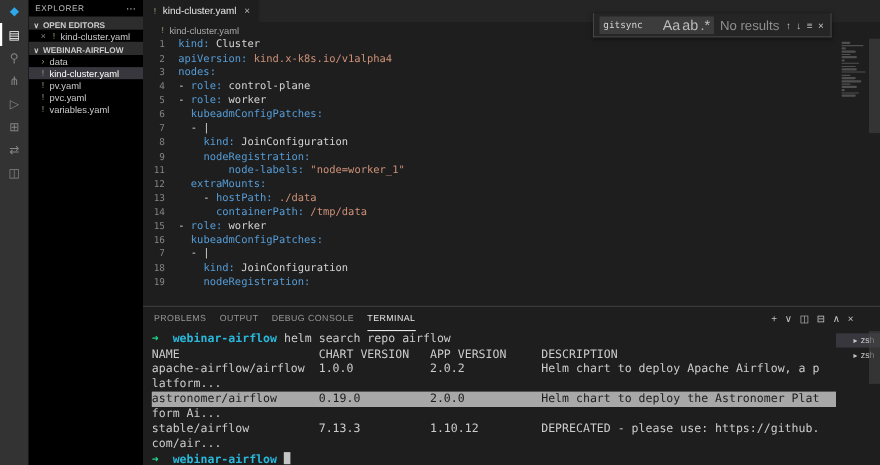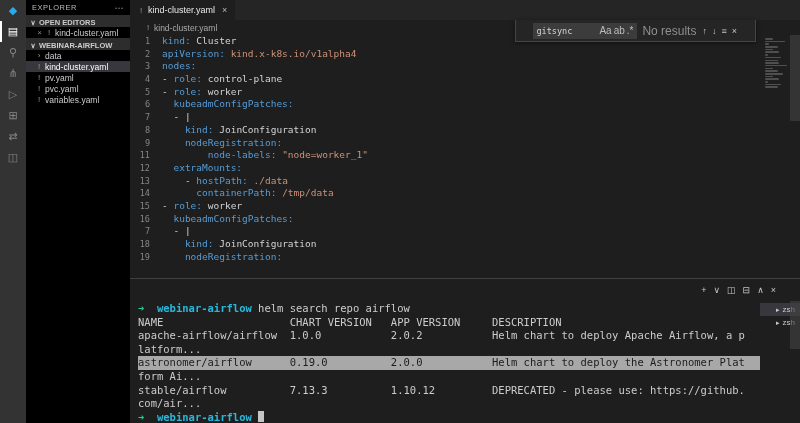--- a/index.html
+++ b/index.html
@@ -41,28 +41,28 @@
   .codeline{display:flex;height:12.7px;line-height:12.7px;font-size:9.5px;white-space:pre}
   .lnum{width:32px;text-align:right;padding-right:12px;color:#858585;font-size:8.5px;flex:none}
   .c-key{color:#569cd6}.c-val{color:#d4d4d4}.c-str{color:#ce9178}.c-pun{color:#d4d4d4}
 
   .minimap{position:absolute;top:3px;right:11px;width:24px}
   .mm-line{height:1.6px;margin-bottom:1.1px;background:#6a6a6a;opacity:.65;border-radius:1px}
   .vscroll{position:absolute;right:0;top:0;width:10px;height:100%;background:transparent}
   .vscroll .thumb{width:10px;background:#424242;opacity:.6}
 
   
-  .find-widget{position:absolute;top:20px;right:44px;height:22px;background:#252526;
+  .find-widget{position:absolute;top:12px;right:44px;height:22px;background:#252526;
     border:1px solid #454545;border-top:none;display:flex;align-items:center;gap:5px;
-    padding:0 17px;box-shadow:0 1px 4px rgba(0,0,0,.5)}
+    padding:0 5px;box-shadow:0 1px 4px rgba(0,0,0,.5)}
   .find-input{background:#3c3c3c;height:16px;display:flex;align-items:center;gap:2px;
     padding:0 3px;width:104px;cursor:text}
   .find-text{flex:1;color:#d4d4d4;font-size:8.5px;
     font-family:"DejaVu Sans Mono","Liberation Mono",monospace}
-  .toggle{color:#bdbdbd;font-size:10px;padding:0 1px;cursor:pointer}
+  .toggle{color:#bdbdbd;font-size:13px;padding:0 1px;cursor:pointer}
   .find-results{color:#8f8f8f;font-size:12px;white-space:nowrap}
   .fbtn{color:#c5c5c5;font-size:9px;padding:0 1px;cursor:pointer}
 
   
   .panel{height:145px;border-top:1px solid #3f3f3f;position:relative;display:flex;flex-direction:column}
   .panel-header{height:22px;display:flex;align-items:center;padding:0 10px;gap:12px;flex:none}
   .ptab{font-size:8px;letter-spacing:.4px;color:#969696;height:21px;display:flex;align-items:center;
     border-bottom:1px solid transparent;cursor:pointer;white-space:nowrap}
   .ptab.active{color:#e7e7e7;border-bottom-color:#e7e7e7}
   .panel-actions{margin-left:auto;margin-right:14px;display:flex;gap:7px}
@@ -218,20 +218,26 @@
             <span class="fbtn">↑</span>
             <span class="fbtn">↓</span>
             <span class="fbtn">≡</span>
             <span class="fbtn">×</span>
           </span>
       </div>
     </section>
 
     <section class="panel">
       <div class="panel-header">
+        <div id="panel-tabs" style="display:flex;gap:12px">
+            <div class="ptab">PROBLEMS</div>
+            <div class="ptab">OUTPUT</div>
+            <div class="ptab">DEBUG CONSOLE</div>
+            <div class="ptab active">TERMINAL</div>
+          </div>
         <div class="panel-actions" id="panel-actions">
             <span class="pact">+</span>
             <span class="pact">∨</span>
             <span class="pact">◫</span>
             <span class="pact">⊟</span>
             <span class="pact">∧</span>
             <span class="pact">×</span>
           </div>
       </div>
       <div class="panel-body">

